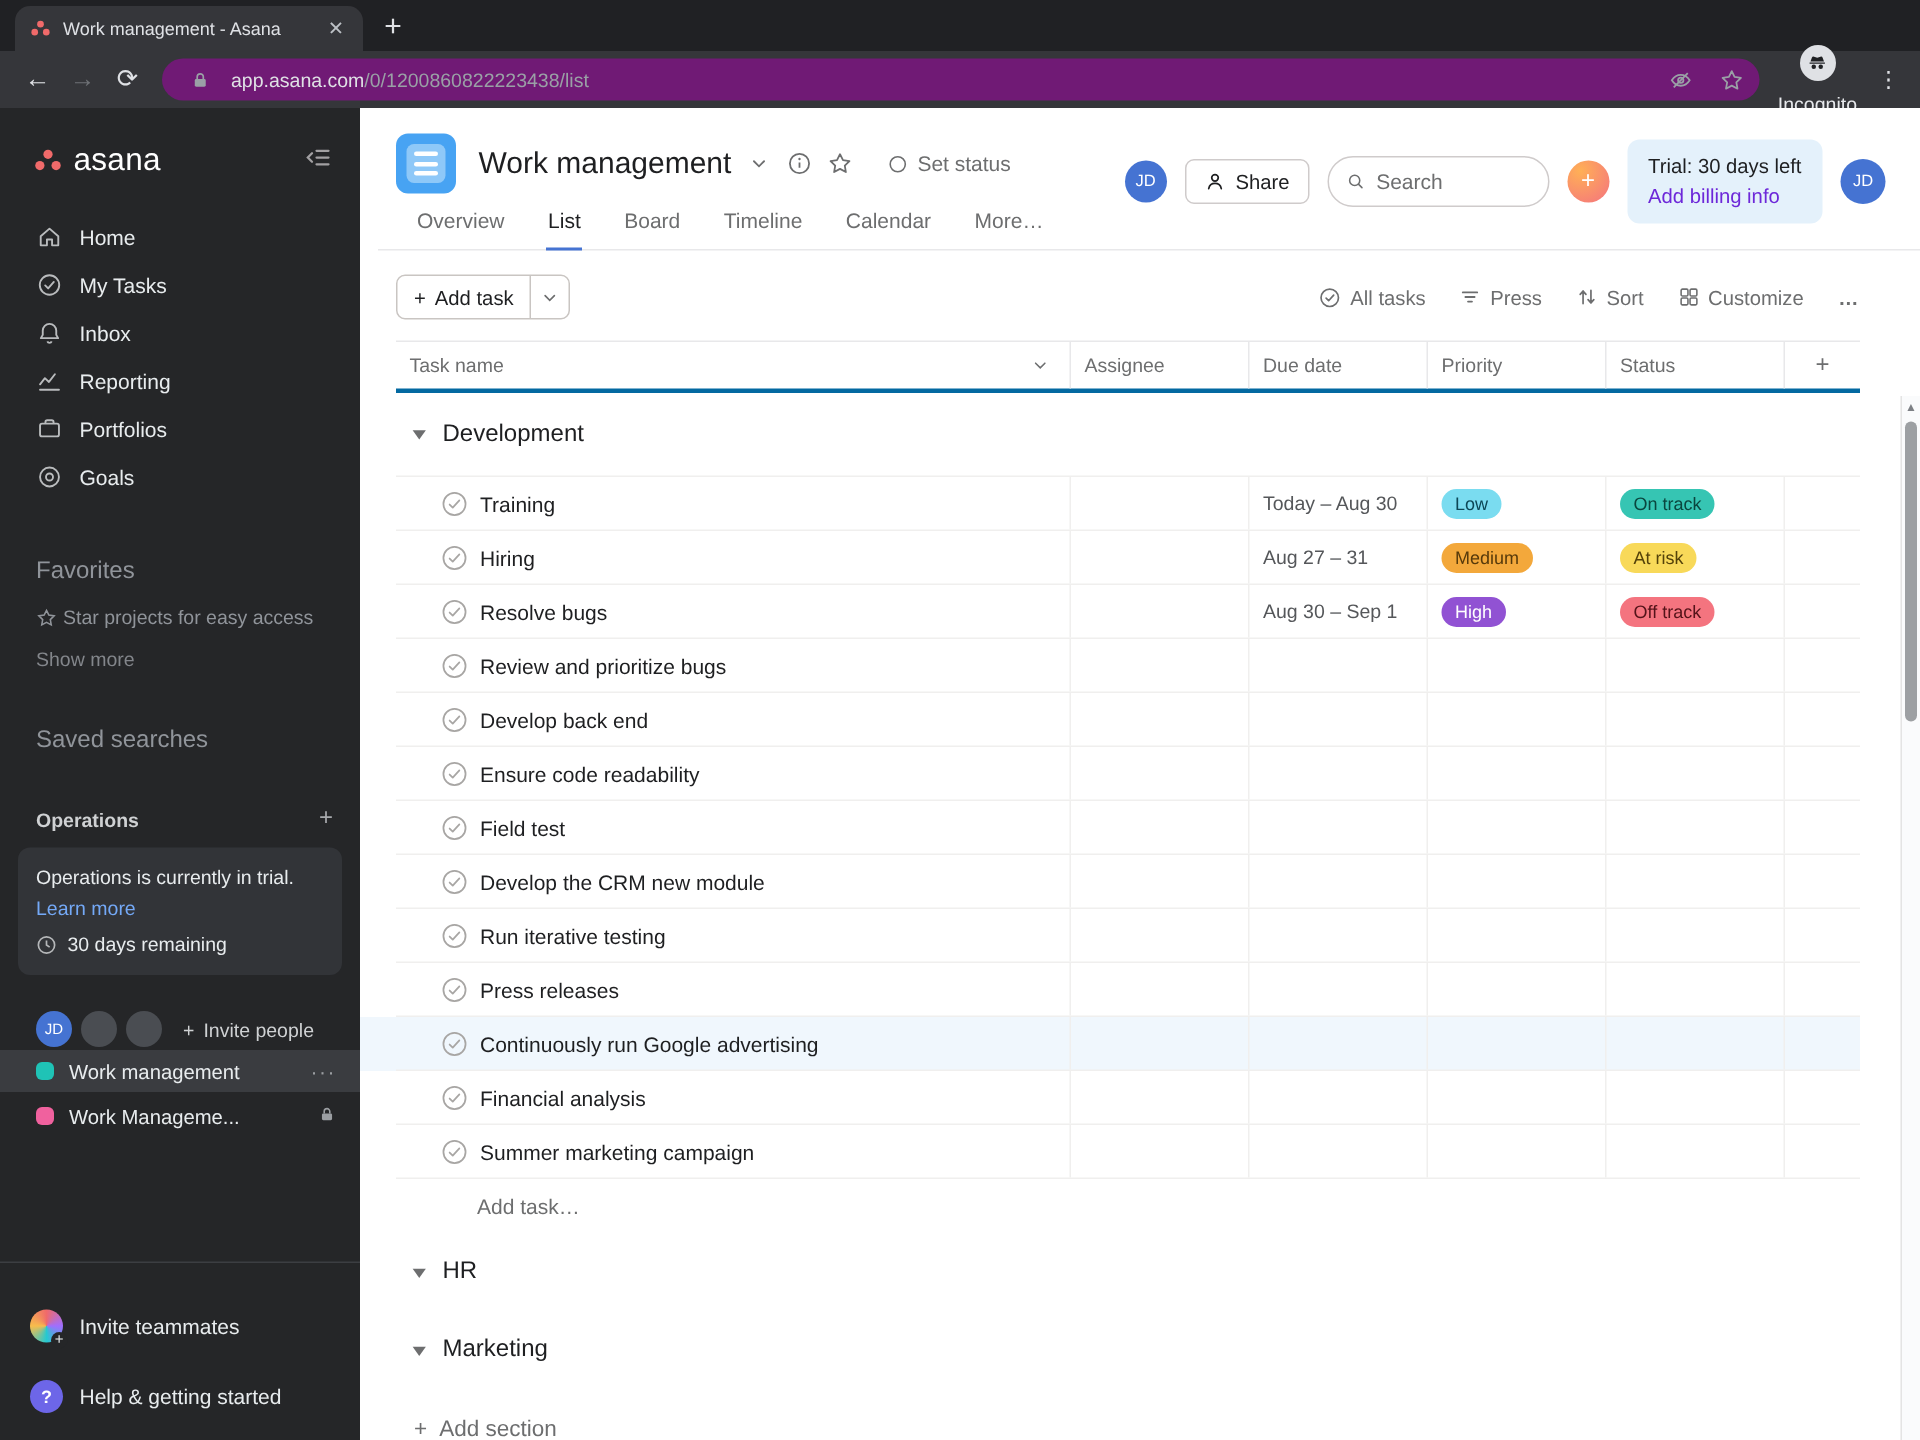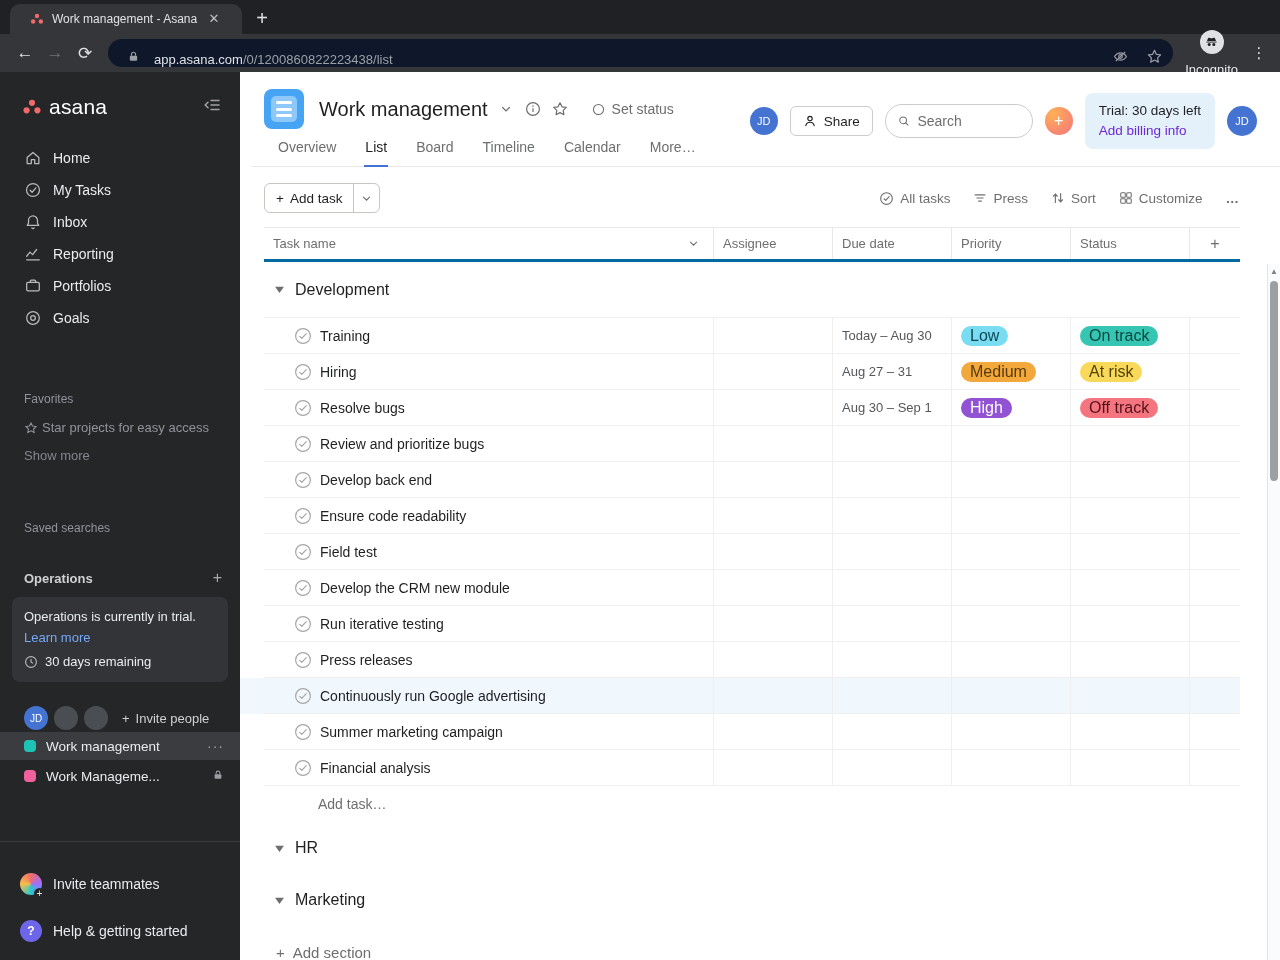--- a/index.html
+++ b/index.html
@@ -3,53 +3,53 @@
 <meta charset="utf-8">
 <style>
   * { margin:0; padding:0; box-sizing:border-box; }
   body { width:1280px; height:960px; overflow:hidden; background:#202124;
          font-family:"Liberation Sans","DejaVu Sans",sans-serif; }
   .screen { position:relative; width:1280px; height:960px; overflow:hidden; }
 
   
   .tabstrip { height:34px; background:#202124; display:flex; align-items:flex-end; padding-left:10px; }
   .chrome-tab { width:232px; height:30px; background:#35363a; border-radius:10px 10px 0 0;
-                display:flex; align-items:center; gap:8px; padding:0 20px; }
+                display:flex; align-items:center; gap:8px; padding:0 10px; }
   .favicon { width:14px; height:14px; flex:none; }
   .tab-title { color:#dfe1e5; font-size:12px; white-space:nowrap; overflow:hidden; flex:1; }
   .tab-close { color:#bdc1c6; font-size:13px; width:16px; height:16px; line-height:15px; text-align:center; flex:none; }
   .newtab { width:28px; height:28px; margin:0 0 2px 6px; color:#dfe1e5; font-size:20px;
             display:flex; align-items:center; justify-content:center; }
   .addressbar { height:38px; background:#35363a; display:flex; align-items:center; padding:0 10px; }
   .nav-btn { width:30px; height:30px; display:flex; align-items:center; justify-content:center;
              color:#dfe1e5; font-size:17px; border-radius:50%; flex:none; }
   .nav-btn.disabled { color:#6e7175; }
-  .omnibox { flex:1; height:28px; background:#0f172a; border-radius:14px; margin:0 8px;
-             display:flex; align-items:flex-end; padding:0 6px 0 12px; gap:8px; }
+  .omnibox { flex:1; height:28px; background:#701a75; border-radius:14px; margin:0 8px;
+             display:flex; align-items:center; padding:0 6px 0 12px; gap:8px; }
   .url { font-size:13px; color:#dfe1e5; flex:1; white-space:nowrap; overflow:hidden; }
   .url .path { color:#9aa0a6; }
   .obx-icon { width:26px; height:22px; display:flex; align-items:center; justify-content:center; flex:none; }
   .incog-badge { display:flex; align-items:center; gap:8px; margin:0 10px 0 4px;flex-direction:column; }
   .incog-circle { width:24px; height:24px; border-radius:50%; background:#dfe1e5;
                   display:flex; align-items:center; justify-content:center; }
   .incog-label { color:#e8eaed; font-size:13px; }
   .menu-dots { color:#dfe1e5; font-size:15px; width:22px; text-align:center; letter-spacing:0; }
 
   
   .app { position:absolute; top:72px; left:0; right:0; bottom:0; display:flex; }
 
   
   .sidebar { width:240px; flex:none; background:#252628; color:#e8ecee; display:flex; flex-direction:column; overflow:hidden; }
   .sb-header { height:70px; display:flex; align-items:center; justify-content:space-between; padding:0 18px 0 22px; flex:none; }
   .logo { display:flex; align-items:center; gap:7px; }
   .logo-text { font-size:21px; color:#ffffff; letter-spacing:.2px; }
   .nav-item { height:32px; display:flex; align-items:center; gap:11px; padding:0 24px; font-size:14px; color:#e8ecee; }
   .nav-icon { width:18px; height:18px; color:#b9bbbd; flex:none; }
   .nav-icon svg { width:18px; height:18px; display:block; }
-  .sb-label { padding:0 24px; font-size:12px; color:#90949a; margin-top:58px; }
+  .sb-label { padding:0 24px; font-size:16px; color:#90949a; margin-top:38px; }
   .fav-hint { display:flex; align-items:center; gap:4px; padding:0 24px; color:#90949a; font-size:13px; margin-top:14px; }
   .show-more { padding:0 24px; color:#83868b; font-size:13px; margin-top:13px; }
   .ops-row { display:flex; align-items:center; justify-content:space-between; padding:0 18px 0 24px;
              margin-top:34px; font-size:13px; color:#cfd1d3; font-weight:bold; }
   .ops-plus { color:#a7a9ac; font-size:16px; font-weight:normal; }
   .trial-card { margin:10px 12px 0; background:#323438; border-radius:8px; padding:10px 12px;
                 font-size:13px; line-height:1.6; color:#e8ecee; }
   .trial-card a { color:#74a9f7; text-decoration:none; }
   .trial-clock { display:flex; align-items:center; gap:7px; margin-top:3px; }
   .avatars-row { display:flex; align-items:center; gap:6px; padding:0 24px; margin-top:24px; }
@@ -113,21 +113,21 @@
   .thead { border-top:1px solid #e8e8ea; border-bottom:3px solid #0369a1; height:35px; }
   .th { display:flex; align-items:center; font-size:13px; color:#6d6e6f; padding:0 9px; border-right:1px solid #e8e8ea; }
   .th.first { justify-content:space-between; padding-right:14px; }
   .th.filler { border-right:none; justify-content:center; color:#6d6e6f; font-size:16px; }
   .task-row { height:36px; border-bottom:1px solid #f0efee; }
   .td { display:flex; align-items:center; padding:0 9px; border-right:1px solid #f0efee; overflow:hidden; }
   .td.filler { border-right:none; }
   .name-cell { padding-left:30px; gap:8px; font-size:14px; color:#1e1f21; }
   .check-icon { width:18px; height:18px; flex:none; display:flex; }
   .due-cell { font-size:13px; color:#55575a; }
-  .pill { height:20px; display:inline-flex; align-items:center; padding:0 9px; border-radius:10px; font-size:16px; white-space:nowrap; }
+  .pill { height:20px; display:inline-flex; align-items:center; padding:0 9px; border-radius:10px; font-size:12px; white-space:nowrap; }
   .task-row.highlight { background:#f0f7fd; box-shadow:-24px 0 0 #f0f7fd; }
   .section-row { height:52px; display:flex; align-items:center; gap:10px; padding-left:10px; }
   .section-row.has-rows { height:56px; border-bottom:1px solid #f0efee; }
   .section-name { font-size:16px; font-weight:500; color:#1e1f21; }
   .add-task-row { height:36px; display:flex; align-items:center; padding-left:54px; font-size:14px; color:#6d6e6f; }
   .add-section-row { padding:18px 0 0 12px; display:flex; align-items:center; gap:8px; font-size:15px; color:#6d6e6f; }
 
   
   .page-scrollbar { position:absolute; right:0; top:264px; bottom:0; width:13px; background:#fafbfc; border-left:1px solid #e4e4e4; }
   .scroll-up { height:15px; display:flex; align-items:center; justify-content:center; color:#7d8085; font-size:8px; }
@@ -660,37 +660,37 @@
     <div class="td filler"></div>
   </div>
             <div class="task-row grid-cols">
     <div class="td name-cell">
       <span class="check-icon">
         <svg viewBox="0 0 20 20" width="18" height="18" fill="none" stroke="#a8a6a4" stroke-width="1.3">
                     <circle cx="10" cy="10" r="8.2"></circle>
                     <path d="m6.4 10.4 2.3 2.3 4.9-5.4" stroke-linecap="round" stroke-linejoin="round"></path>
                   </svg>
       </span>
+      <span class="task-name">Financial analysis</span>
+    </div>
+    <div class="td"></div>
+    <div class="td due-cell"></div>
+    <div class="td"></div>
+    <div class="td"></div>
+    <div class="td filler"></div>
+  </div>
+            <div class="task-row grid-cols">
+    <div class="td name-cell">
+      <span class="check-icon">
+        <svg viewBox="0 0 20 20" width="18" height="18" fill="none" stroke="#a8a6a4" stroke-width="1.3">
+                    <circle cx="10" cy="10" r="8.2"></circle>
+                    <path d="m6.4 10.4 2.3 2.3 4.9-5.4" stroke-linecap="round" stroke-linejoin="round"></path>
+                  </svg>
+      </span>
       <span class="task-name">Summer marketing campaign</span>
-    </div>
-    <div class="td"></div>
-    <div class="td due-cell"></div>
-    <div class="td"></div>
-    <div class="td"></div>
-    <div class="td filler"></div>
-  </div>
-            <div class="task-row grid-cols">
-    <div class="td name-cell">
-      <span class="check-icon">
-        <svg viewBox="0 0 20 20" width="18" height="18" fill="none" stroke="#a8a6a4" stroke-width="1.3">
-                    <circle cx="10" cy="10" r="8.2"></circle>
-                    <path d="m6.4 10.4 2.3 2.3 4.9-5.4" stroke-linecap="round" stroke-linejoin="round"></path>
-                  </svg>
-      </span>
-      <span class="task-name">Financial analysis</span>
     </div>
     <div class="td"></div>
     <div class="td due-cell"></div>
     <div class="td"></div>
     <div class="td"></div>
     <div class="td filler"></div>
   </div>
             <div class="add-task-row">
     <span>Add task…</span>
   </div>

